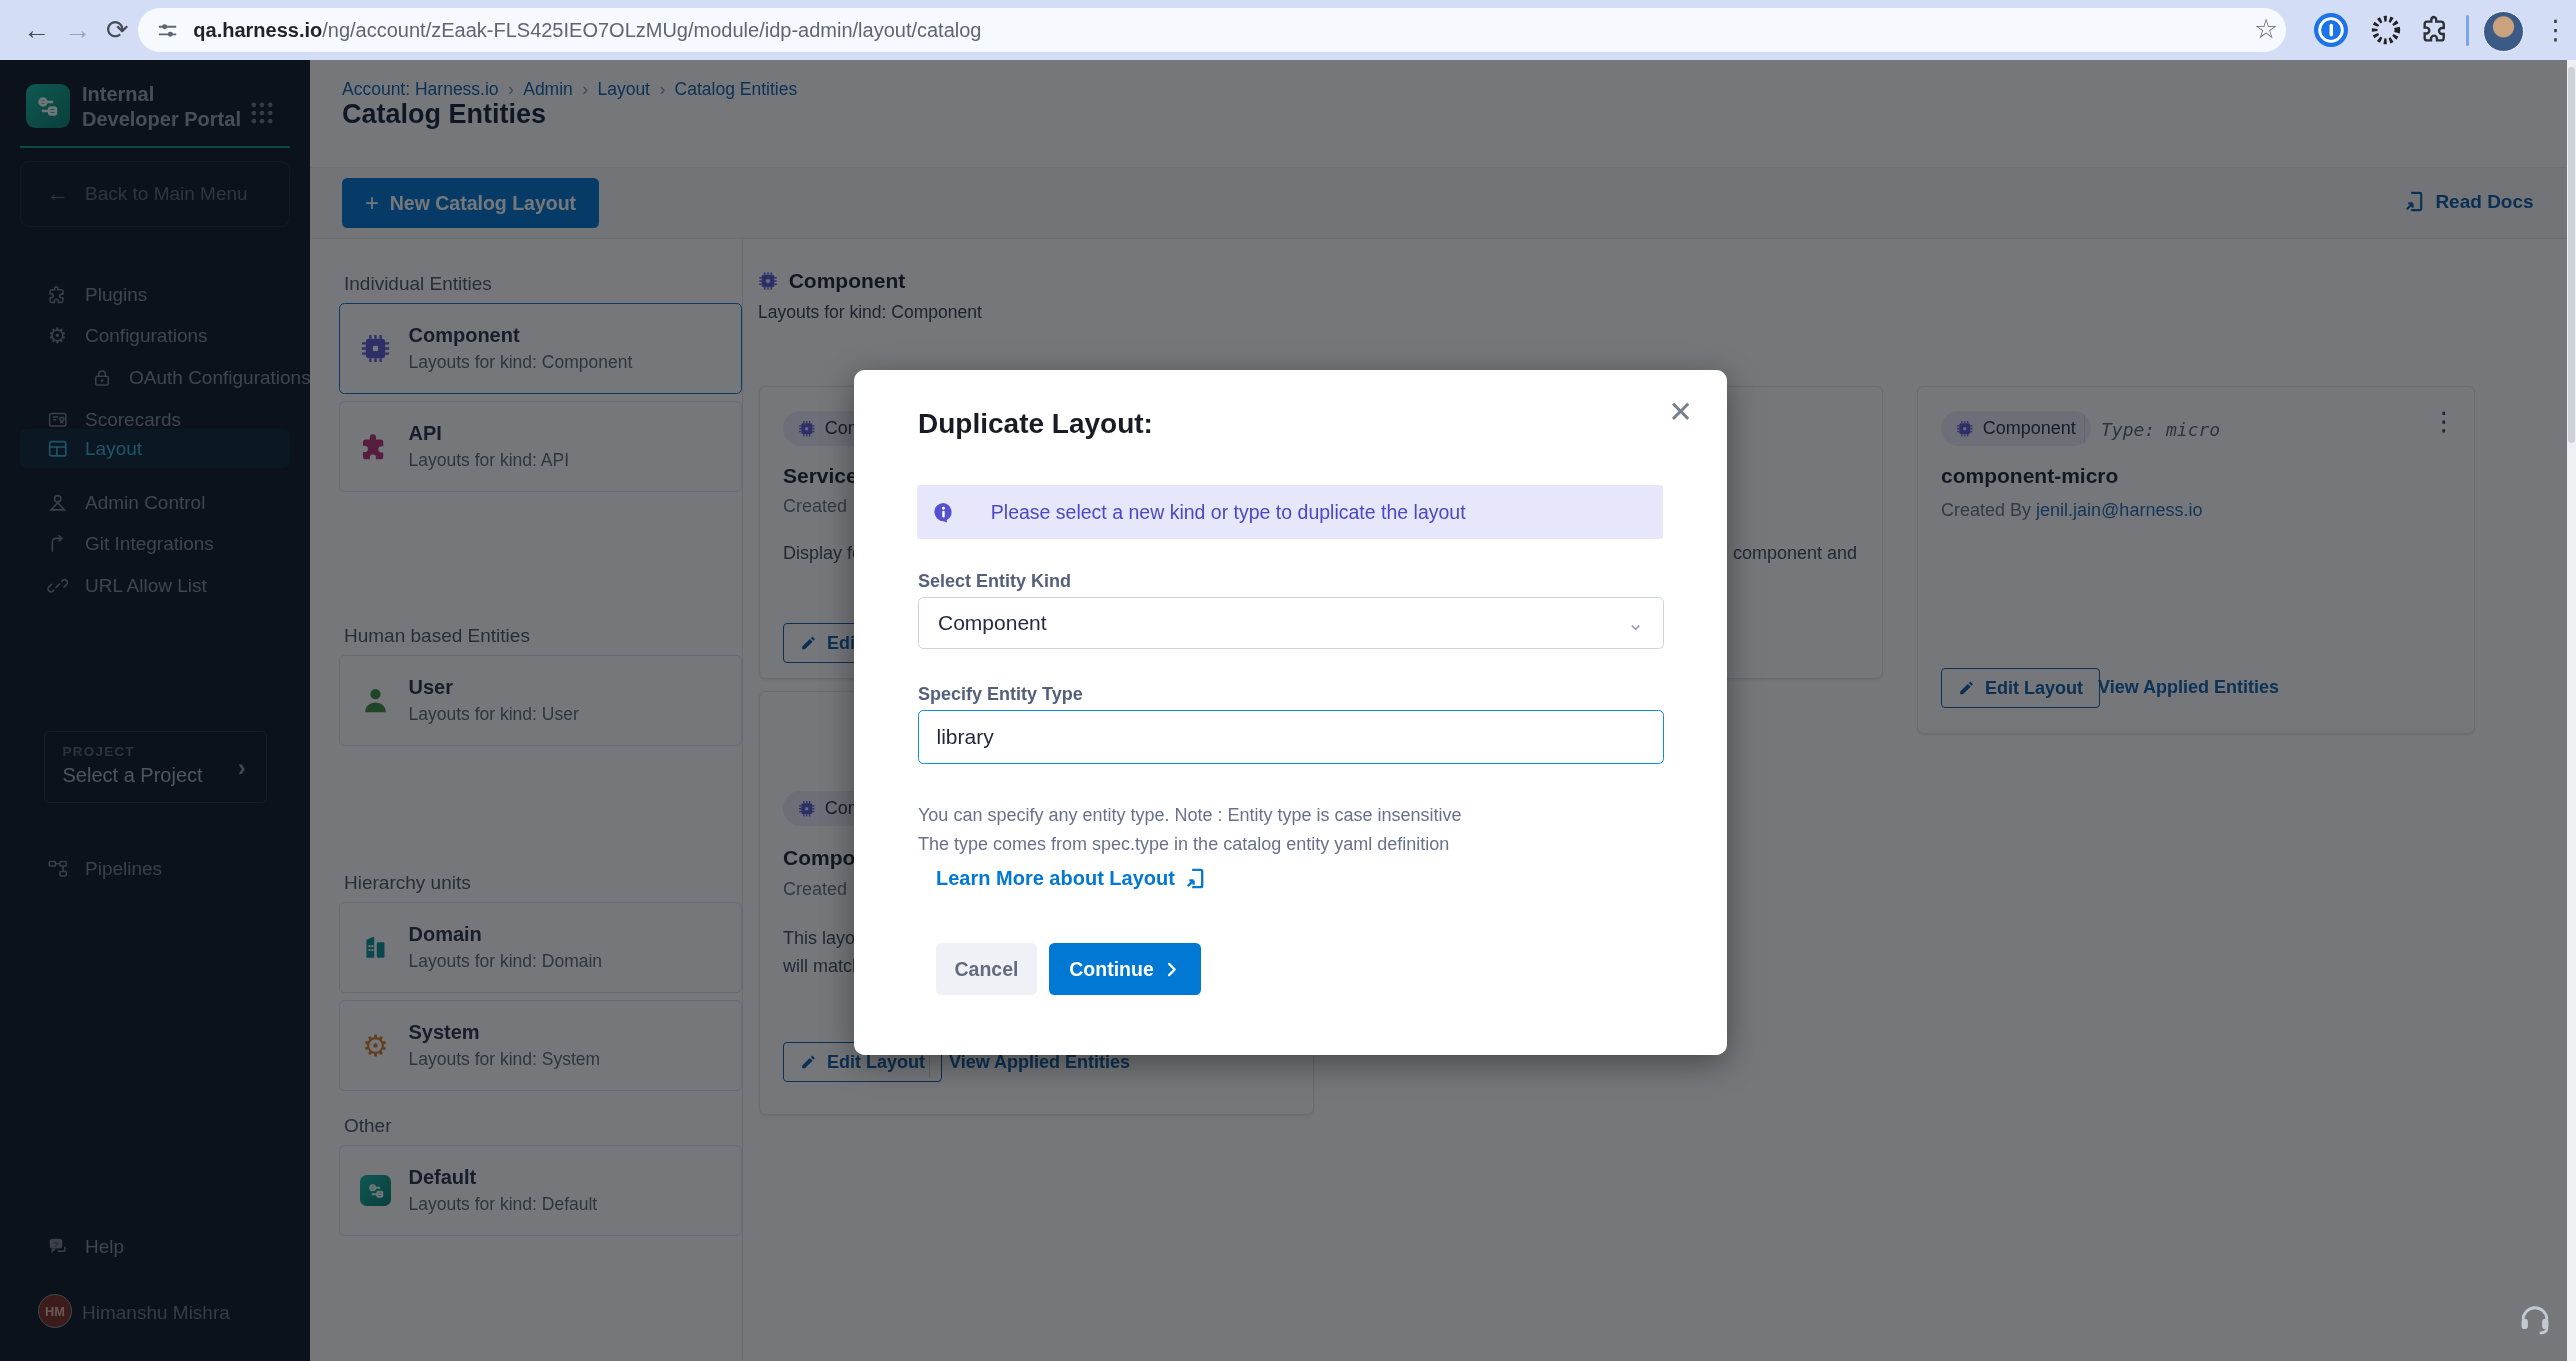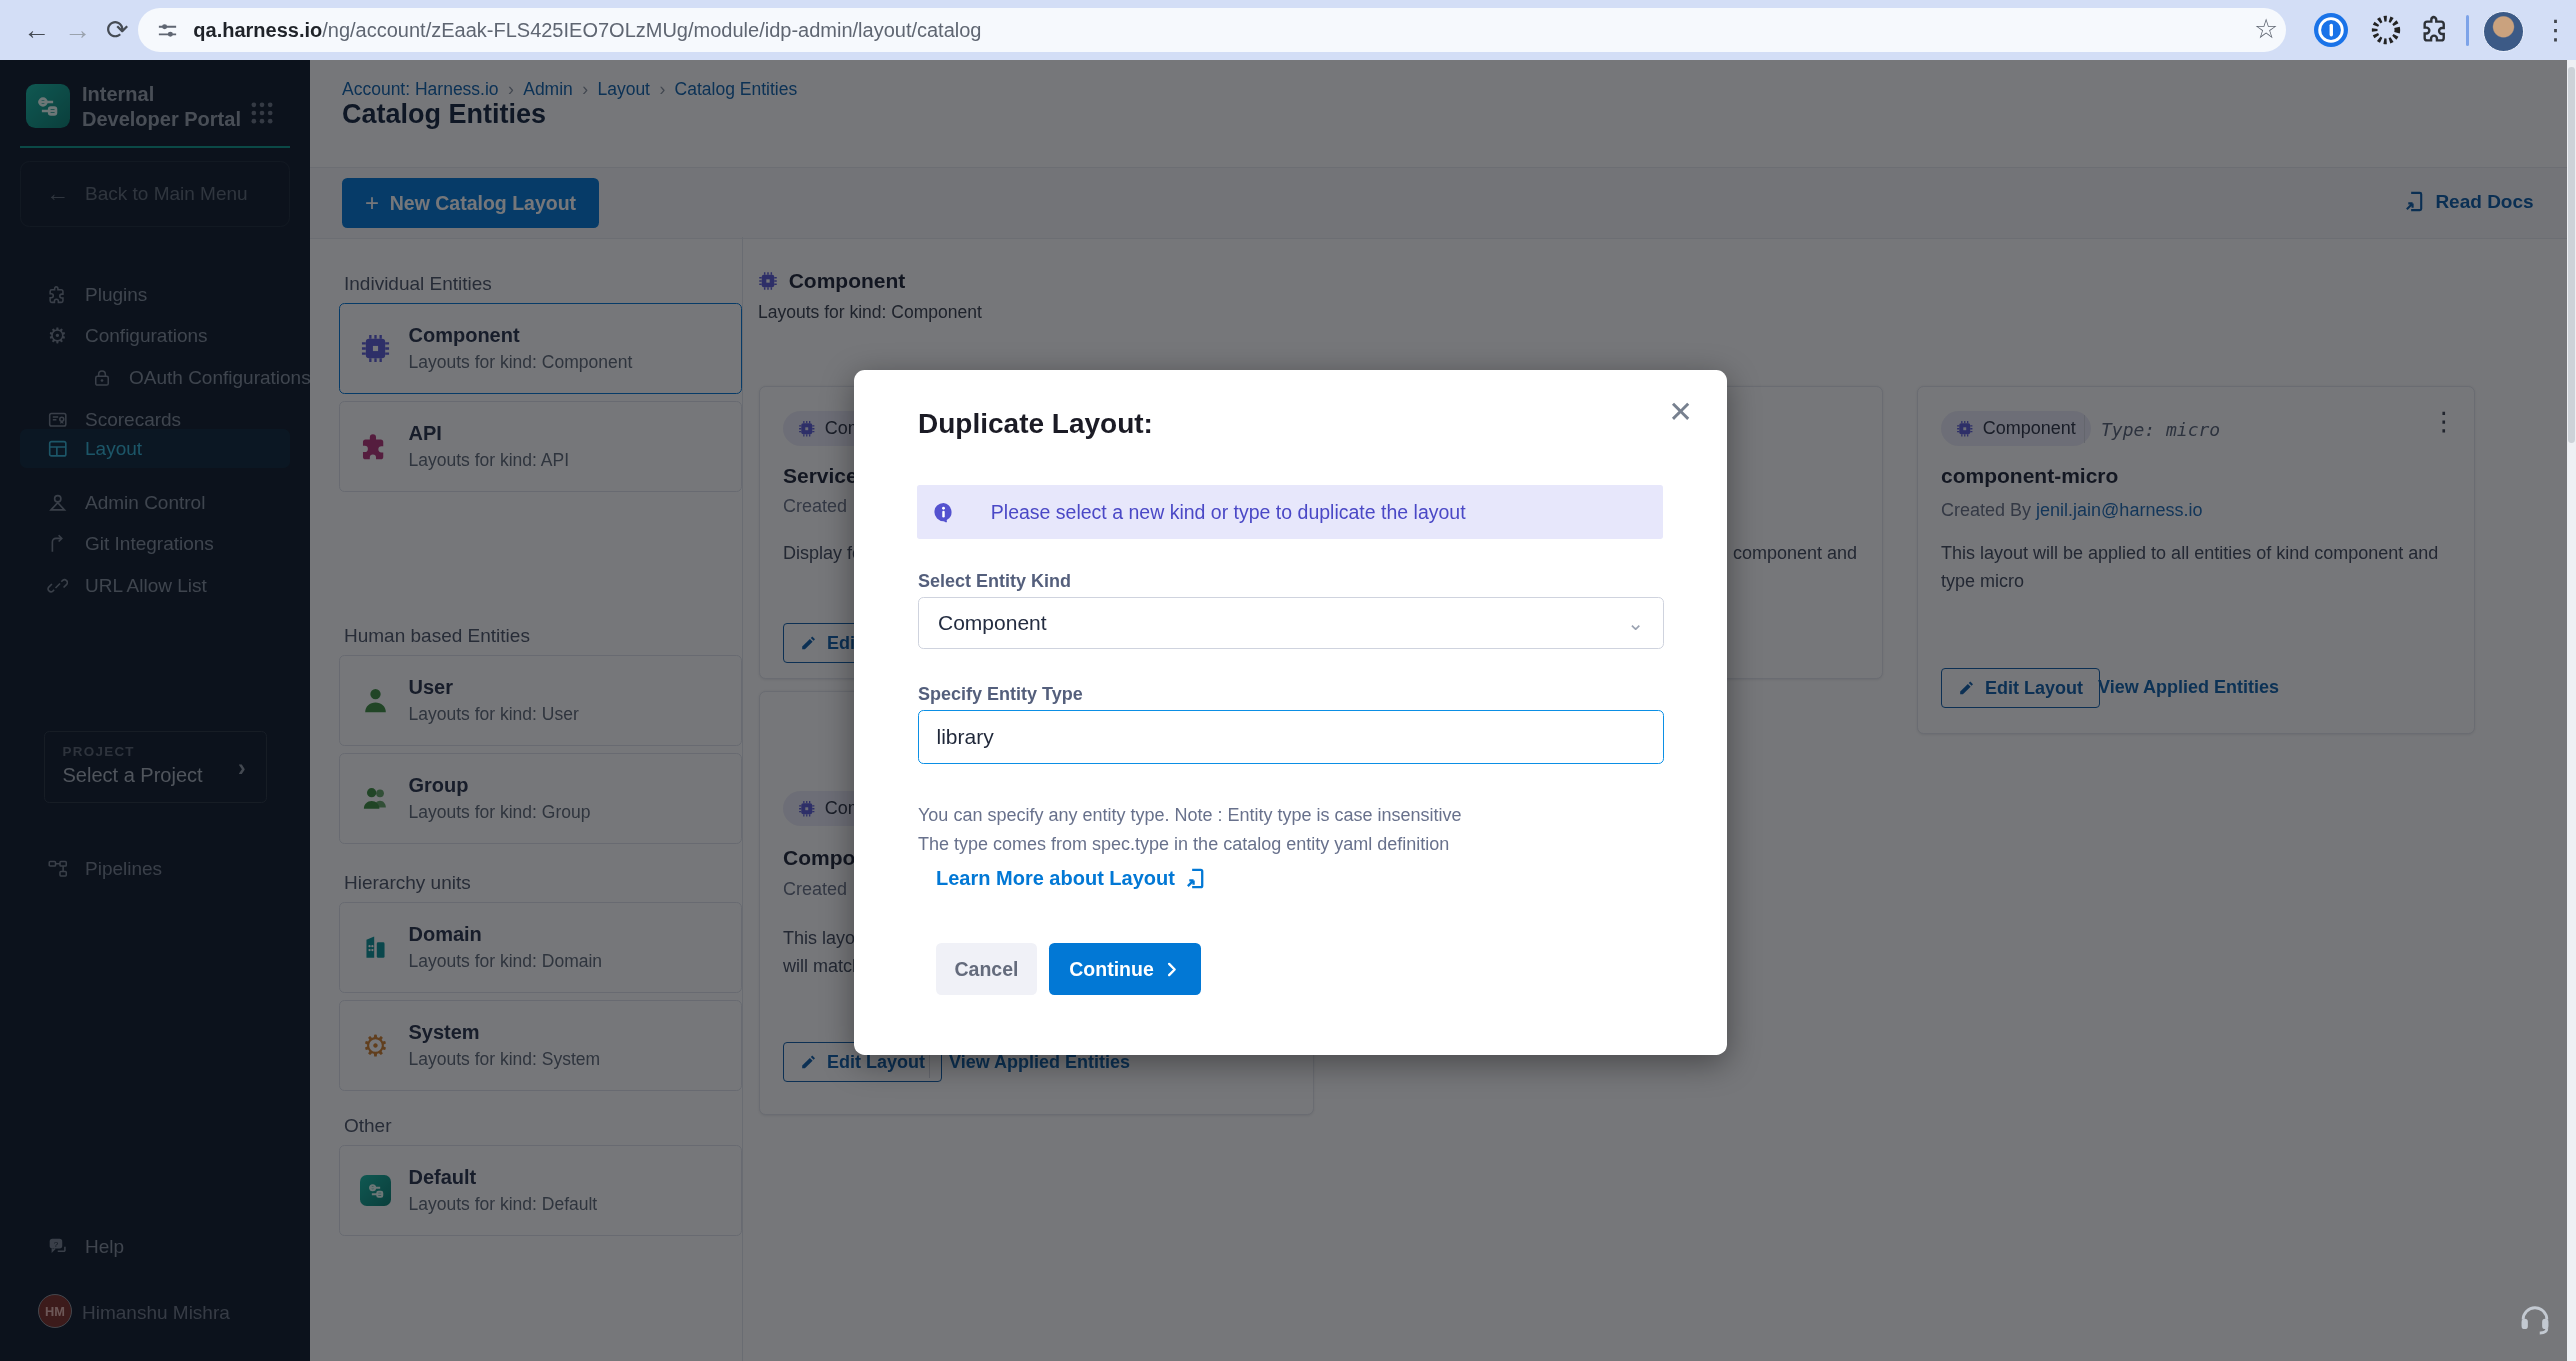--- a/index.html
+++ b/index.html
@@ -335,34 +335,20 @@
           <svg width="31" height="31" viewBox="0 0 24 24">
             <circle cx="12" cy="7" r="4" fill="currentColor"></circle>
             <path d="M4 21c0-4.4 3.6-7.5 8-7.5s8 3.1 8 7.5z" fill="currentColor"></path>
           </svg>
         </span>
       <div>
           <div class="en">User</div>
           <div class="es">Layouts for kind: User</div>
         </div>
     </div>
-    <div class="abs ecard" style="top:693px;">
-      <span class="eic" style="color:#3e8e41;">
-          <svg width="31" height="31" viewBox="0 0 24 24">
-            <circle cx="15.5" cy="8" r="3" fill="currentColor" opacity=".8"></circle>
-            <path d="M11 19c0-3 2-5.2 4.5-5.2S20 16 20 19z" fill="currentColor" opacity=".8"></path>
-            <circle cx="9" cy="7.5" r="3.6" fill="currentColor"></circle>
-            <path d="M3 20c0-3.6 2.6-6 6-6s6 2.4 6 6z" fill="currentColor"></path>
-          </svg>
-        </span>
-      <div>
-          <div class="en">Group</div>
-          <div class="es">Layouts for kind: Group</div>
-        </div>
-    </div>
 
     <div class="abs pgroup" style="top:812px;">Hierarchy units</div>
     <div class="abs ecard" style="top:842px;">
       <span class="eic" style="color:#0a9396;">
           <svg width="31" height="31" viewBox="0 0 24 24">
             <path d="M5 20V6l6-2.5V20z" fill="currentColor"></path>
             <rect x="13" y="8" width="6" height="12" rx="1" fill="currentColor"></rect>
             <g fill="#fff">
               <circle cx="7.4" cy="11" r=".9"></circle>
               <circle cx="9.6" cy="11" r=".9"></circle>
@@ -444,21 +430,20 @@
         <span>Component</span>
       </div>
       <div class="abs" style="left:166px;top:28px;width:0.7px;height:28px;background:#d5d9e2;"></div>
       <div class="typemono abs" style="left:183px;top:32px;font-style:italic;">Type: micro</div>
       <div class="kebab abs" style="right:17.5px;top:19px;left:auto;font-size:25.5px;">⋮</div>
       <div class="cardtitle abs" style="left:23px;top:77px;">component-micro</div>
       <div class="created abs" style="left:23px;top:113px;">
         <span>Created By</span>
         <a>jenil.jain@harness.io</a>
       </div>
-      <div class="bodytxt abs" style="left:23px;top:152px;width:511px;">This layout will be applied to all entities of kind component and type micro</div>
       <div class="editbtn abs" style="left:23px;top:281px;">
         <svg width="17.5" height="17.5" viewBox="0 0 24 24">
             <path d="M3 17.2L13.5 6.7l3.8 3.8L6.8 21H3z" fill="currentColor"></path>
             <path d="M14.8 5.4l2-2 3.8 3.8-2 2z" fill="currentColor"></path>
           </svg>
         <span>Edit Layout</span>
       </div>
       <div class="viewlink abs" style="left:180px;top:290px;">View Applied Entities</div>
     </div>
 

